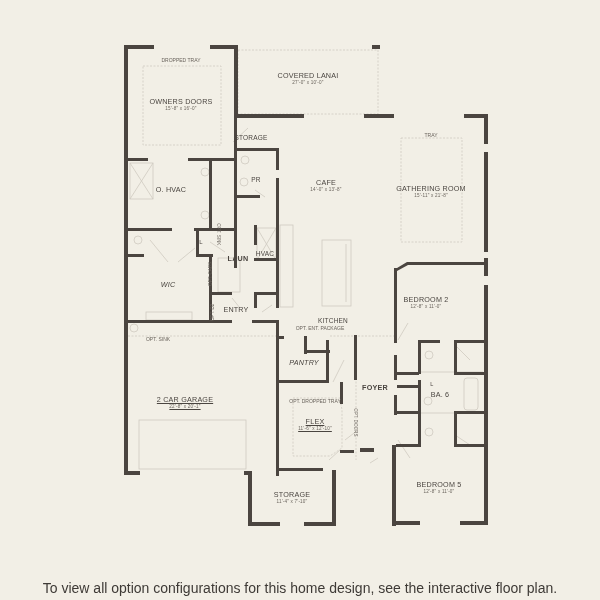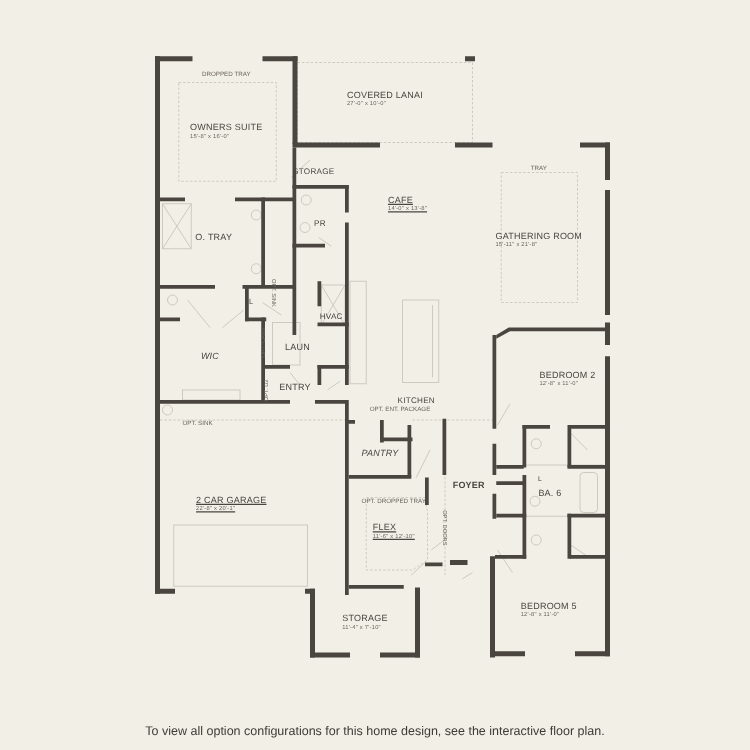--- a/index.html
+++ b/index.html
@@ -1,23 +1,23 @@
 <!DOCTYPE html>
 <html><head>
 <meta charset="utf-8">
 <style>
   html, body { margin:0; padding:0; }
   body { width:600px; height:600px; background:#f2efe6; position:relative; overflow:hidden; font-family:"Liberation Sans", sans-serif; color:#4a4540; }
   #plan { position:absolute; left:0; top:0; width:600px; height:600px; }
-  .lbl { position:absolute; white-space:nowrap; transform:translateX(-50%); line-height:1; }
+  .lbl { position:absolute; text-align:center; white-space:nowrap; transform:translateX(-50%); line-height:1; }
   .room { font-size:7.2px; letter-spacing:0.2px; color:#4a4540; }
   .dim { font-size:4.6px; color:#6a645d; margin-top:2px; display:block; }
   .small { font-size:5px; color:#6a645d; }
   .vert { position:absolute; font-size:4.6px; color:#6a645d; transform-origin:center; white-space:nowrap; line-height:1; }
-  .caption { position:absolute; left:0; width:600px; top:580px; text-align:center; font-size:10px; color:#3e3a36; }
+  .caption { position:absolute; left:0; width:600px; top:580px; text-align:center; font-size:14px; color:#3e3a36; }
 </style>
 </head>
 <body>
 
 <svg id="plan" viewBox="0 0 600 600" xmlns="http://www.w3.org/2000/svg">
 
   <g stroke="#cfcac0" stroke-width="0.8" fill="none">
 
     <rect x="143" y="66" width="78" height="79" stroke-dasharray="2,1.5"></rect>
 
@@ -171,60 +171,60 @@
     <rect x="396" y="444" width="25" height="3"></rect>
     <rect x="456" y="444" width="32" height="3"></rect>
     <rect x="392" y="521" width="28" height="4"></rect>
     <rect x="460" y="521" width="28" height="4"></rect>
     <rect x="397" y="385" width="22" height="3"></rect>
   </g>
 </svg>
 
 <div class="lbl small" style="left:181px; top:58px;">DROPPED TRAY</div>
 <div class="lbl room" style="left:181px; top:98px;">
-  <span>OWNERS SUITE</span>
+  <span>OWNERS DOORS</span>
   <span class="dim">15'-8" x 16'-0"</span>
 </div>
 
 <div class="lbl room" style="left:308px; top:72px;">
   <span>COVERED LANAI</span>
   <span class="dim">27'-0" x 10'-0"</span>
 </div>
 
 <div class="lbl room" style="left:251px; top:135px; font-size:6.5px;">STORAGE</div>
 <div class="lbl room" style="left:256px; top:177px; font-size:6.5px;">PR</div>
 
-<div class="lbl room" style="left:326px; top:156px;text-decoration:underline;">
+<div class="lbl room" style="left:326px; top:179px;">
   <span>CAFE</span>
   <span class="dim">14'-0" x 13'-8"</span>
 </div>
 
 <div class="lbl small" style="left:431px; top:133px;">TRAY</div>
 <div class="lbl room" style="left:431px; top:185px;">
   <span>GATHERING ROOM</span>
   <span class="dim">15'-11" x 21'-8"</span>
 </div>
 
-<div class="lbl room" style="left:171px; top:186px;">O. TRAY</div>
+<div class="lbl room" style="left:171px; top:186px;">O. HVAC</div>
 <div class="lbl room" style="left:201px; top:239px; font-size:6px;">L</div>
 <div class="lbl room" style="left:168px; top:281px;font-style:italic;">WIC</div>
 
 <div class="vert" style="left:207px; top:232px; transform:rotate(90deg);">OPT. SINK</div>
 <div class="vert" style="left:199px; top:271px; transform:rotate(-90deg);">OPT. CABS.</div>
-<div class="lbl room" style="left:238px; top:274px;">LAUN</div>
+<div class="lbl room" style="left:238px; top:255px;font-weight:bold;">LAUN</div>
 <div class="lbl room" style="left:265px; top:251px; font-size:6.5px;">HVAC</div>
 <div class="vert" style="left:205px; top:310px; transform:rotate(-90deg);">OPT. D2</div>
 <div class="lbl room" style="left:236px; top:306px;">ENTRY</div>
 
 <div class="lbl room" style="left:333px; top:318px; font-size:6.5px;">KITCHEN</div>
 <div class="lbl small" style="left:320px; top:326px;">OPT. ENT. PACKAGE</div>
 
 <div class="lbl room" style="left:304px; top:359px;font-style:italic;">PANTRY</div>
 
-<div class="lbl room" style="left:454px; top:296px;">
+<div class="lbl room" style="left:426px; top:296px;">
   <span>BEDROOM 2</span>
   <span class="dim">12'-8" x 11'-0"</span>
 </div>
 
 <div class="lbl room" style="left:440px; top:391px;">BA. 6</div>
 <div class="lbl room" style="left:432px; top:382px; font-size:5.5px;">L</div>
 
 <div class="lbl room" style="left:375px; top:384px;font-weight:bold;">FOYER</div>
 
 <div class="lbl small" style="left:315px; top:399px; text-align:left;">OPT. DROPPED TRAY</div>

